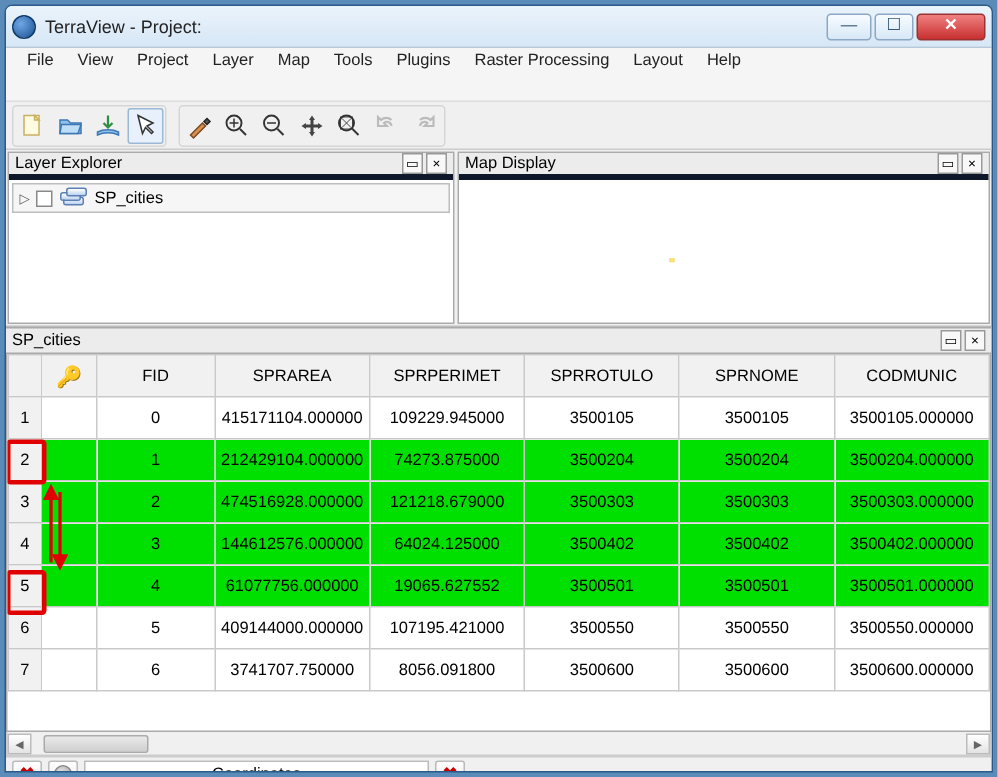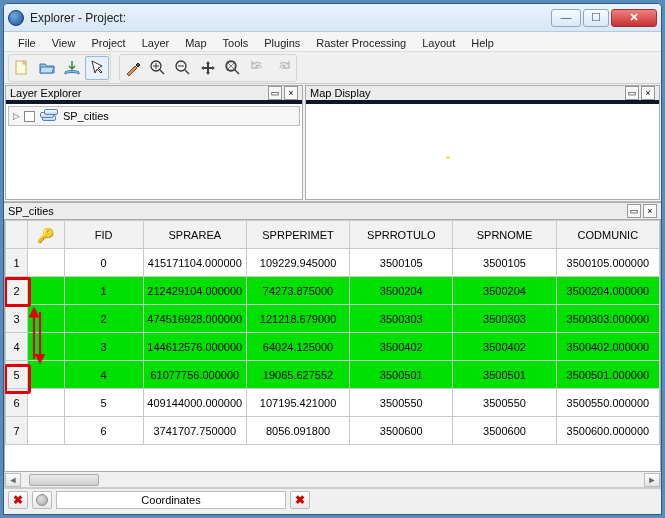--- a/index.html
+++ b/index.html
@@ -10,21 +10,21 @@
 .titlebar { height: 28px; background: linear-gradient(#eaf3fb, #d7e7f6); display: flex; align-items: center; padding: 0 4px; border-bottom: 1px solid #b5c9da; }
 .app-icon { width: 16px; height: 16px; background: radial-gradient(circle at 35% 35%, #6fa8e6, #1b4f8f); border-radius: 50%; border: 1px solid #0d3a6b; margin-right: 6px; }
 .title-text { font-size: 12px; color: #222; flex: 1; }
 .title-fade { color: #9fb5c9; text-shadow: 0 0 3px #cfe0ee; }
 .win-btns { display: flex; gap: 2px; }
 .win-btn { width: 30px; height: 18px; border: 1px solid #8ca8c3; border-radius: 3px; background: linear-gradient(#f7fbff,#d8e8f7); font-size: 11px; line-height: 14px; text-align: center; color: #34587a; }
 .win-btn.max { width: 26px; }
 .win-btn.close { width: 46px; background: linear-gradient(#f08080,#c83030); border-color: #933; color: #fff; font-weight: bold; }
 
 
-.menubar { height: 20px; background: #f5f5f5; display: flex; align-items: flex-end; padding: 0 6px; font-size: 11px; color: #222; border-bottom: 1px solid #ddd; }
+.menubar { height: 36px; background: #f5f5f5; display: flex; align-items: flex-start; padding: 0 6px; font-size: 11px; color: #222; border-bottom: 1px solid #ddd; }
 .menubar span { padding: 2px 8px; }
 
 
 .toolbar { height: 32px; background: #f0f0f0; display: flex; align-items: center; padding: 2px 4px; gap: 2px; border-bottom: 1px solid #ccc; }
 .tool-group { display: flex; border: 1px solid #d6d6d6; border-radius: 3px; padding: 1px; gap: 1px; }
 .tool-btn { width: 24px; height: 24px; display: flex; align-items: center; justify-content: center; }
 .tool-btn svg { width: 18px; height: 18px; }
 .tool-sep { width: 4px; }
 
 
@@ -85,21 +85,21 @@
 .yellow-dot { position: absolute; width: 4px; height: 3px; background: #f9e27a; top: 52px; left: 140px; border-radius: 1px; }
 </style>
 </head>
 <body>
 
 <div class="window">
 
   <div class="titlebar">
     <div class="app-icon"></div>
     <div class="title-text">
-      <span>Explorer</span><span> - </span><span>Project:</span>
+      <span>TerraView</span><span> - </span><span>Project:</span>
       <span class="title-fade"></span>
     </div>
     <div class="win-btns">
       <div class="win-btn">—</div>
       <div class="win-btn max">☐</div>
       <div class="win-btn close">✕</div>
     </div>
   </div>
 
   <div class="menubar">

